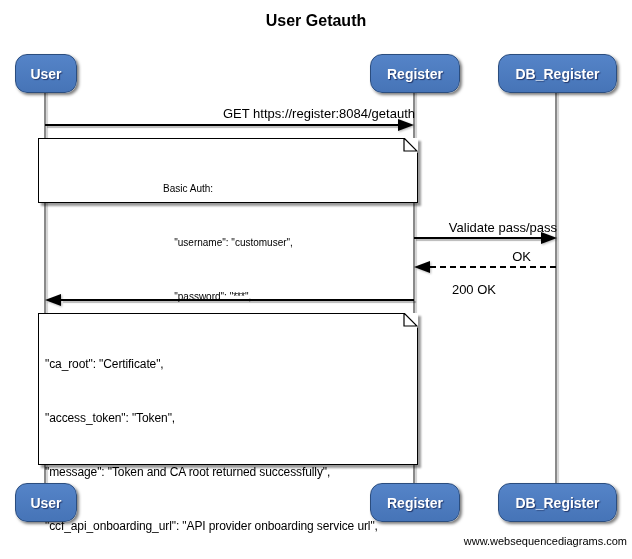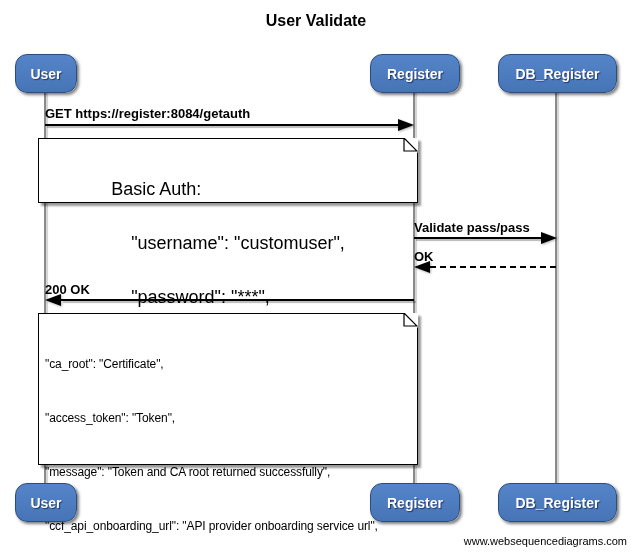--- a/index.html
+++ b/index.html
@@ -25,21 +25,21 @@
     display:flex;align-items:center;justify-content:center;
     text-shadow:1px 1px 1px rgba(0,0,40,0.55);
   }
   #a-user-top{left:15px;top:54px;width:60px;}
   #a-reg-top{left:370px;top:54px;width:88px;}
   #a-db-top{left:498px;top:54px;width:117px;}
   #a-user-bot{left:15px;top:483px;width:60px;}
   #a-reg-bot{left:370px;top:483px;width:88px;}
   #a-db-bot{left:498px;top:483px;width:117px;}
   .msg-label{
-    position:absolute;font-size:13px;text-align:left;white-space:nowrap;font-weight:bold;
+    position:absolute;font-size:13px;text-align:right;white-space:nowrap;
   }
   .msg-line{
     position:absolute;height:0;border-top:2px solid #000;
     box-shadow:2px 2px 1px rgba(0,0,0,0.28);
   }
   .msg-line.dashed{border-top-style:dashed;box-shadow:none;}
   .head{
     position:absolute;width:0;height:0;
     border-top:6px solid transparent;border-bottom:6px solid transparent;
     filter:drop-shadow(1.5px 1.5px 1px rgba(0,0,0,0.3));
@@ -48,48 +48,48 @@
   .head.left{border-right:16px solid #000;}
   #m1-label{left:45px;width:370px;top:106px;}
   #m1-line{left:45px;width:356px;top:124px;}
   #m1-head{left:398px;top:119px;}
   #m2-label{left:414px;width:143px;top:220px;}
   #m2-line{left:414px;width:129px;top:237px;}
   #m2-head{left:541px;top:232px;}
   #m3-label{left:414px;width:117px;top:249px;}
   #m3-head{left:414px;top:261px;}
   #m3-line{left:430px;width:126px;top:266px;}
-  #m4-label{left:45px;width:442px;top:282px;}
+  #m4-label{left:45px;width:442px;top:282px;padding-left:9px;}
   #m4-head{left:45px;top:294px;}
   #m4-line{left:61px;width:353px;top:299px;}
   .note{
     position:absolute;background:#ffffff;border:1px solid #000;
     box-shadow:3px 3px 2px rgba(0,0,0,0.4);
   }
   #note1{left:38px;top:138px;width:378px;height:63px;text-align:center;}
   #note1 .block{
     display:inline-block;text-align:left;margin-top:5px;
-    font-size:18px;line-height:18px;white-space:pre;
+    font-size:10px;line-height:18px;white-space:pre;
   }
   #note2{left:38px;top:313px;width:378px;height:150px;}
   #note2 .block{
     margin:5px 0 0 6px;font-size:12px;line-height:18px;white-space:pre;
     letter-spacing:-0.1px;
   }
   .fold{position:absolute;top:-1px;right:-1px;}
   .footer{
     position:absolute;top:535px;right:5px;font-size:11px;white-space:nowrap;
   }
 </style>
 </head>
 <body>
 
 <div class="canvas">
 
-  <div class="title">User Validate</div>
+  <div class="title">User Getauth</div>
 
   <div class="lifeline" id="ll-user"></div>
   <div class="lifeline" id="ll-reg"></div>
   <div class="lifeline" id="ll-db"></div>
 
   <div class="actor" id="a-user-top">
     <span>User</span>
   </div>
   <div class="actor" id="a-reg-top">
     <span>Register</span>

